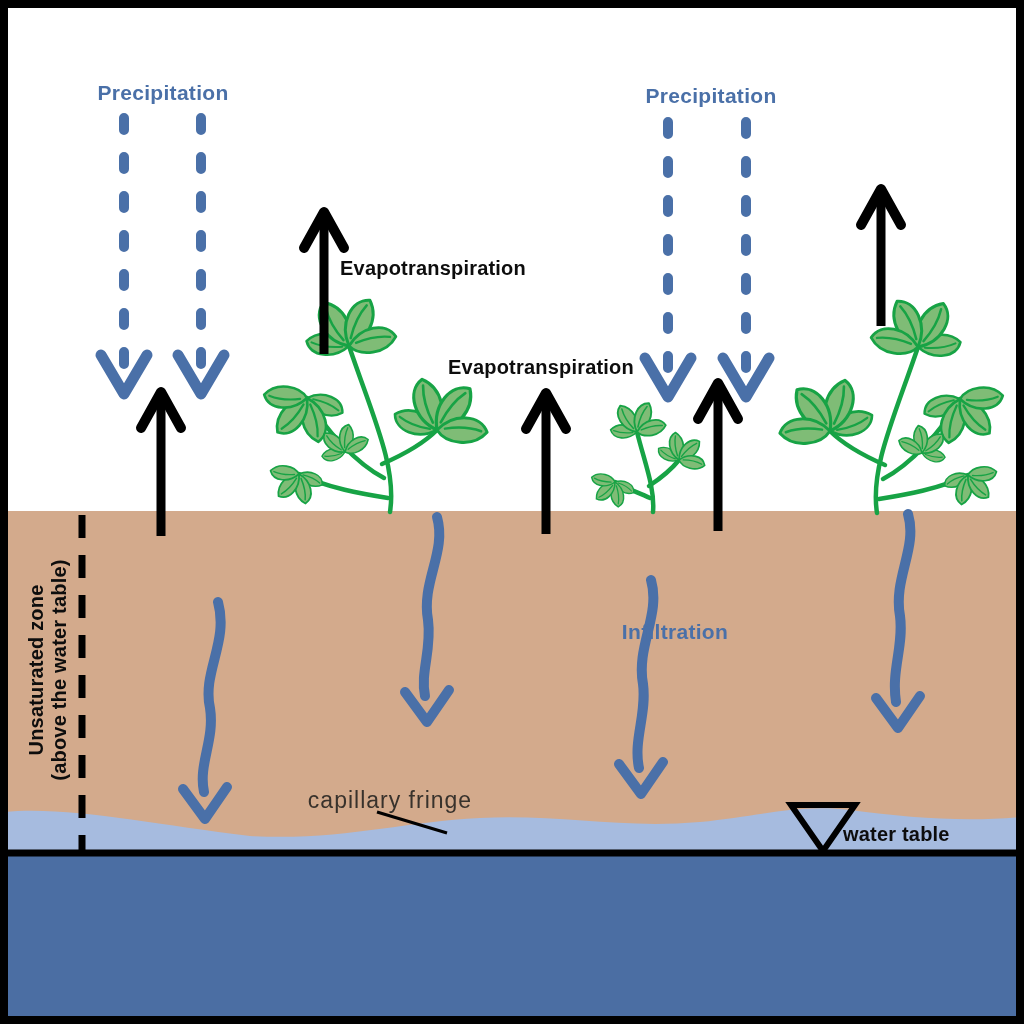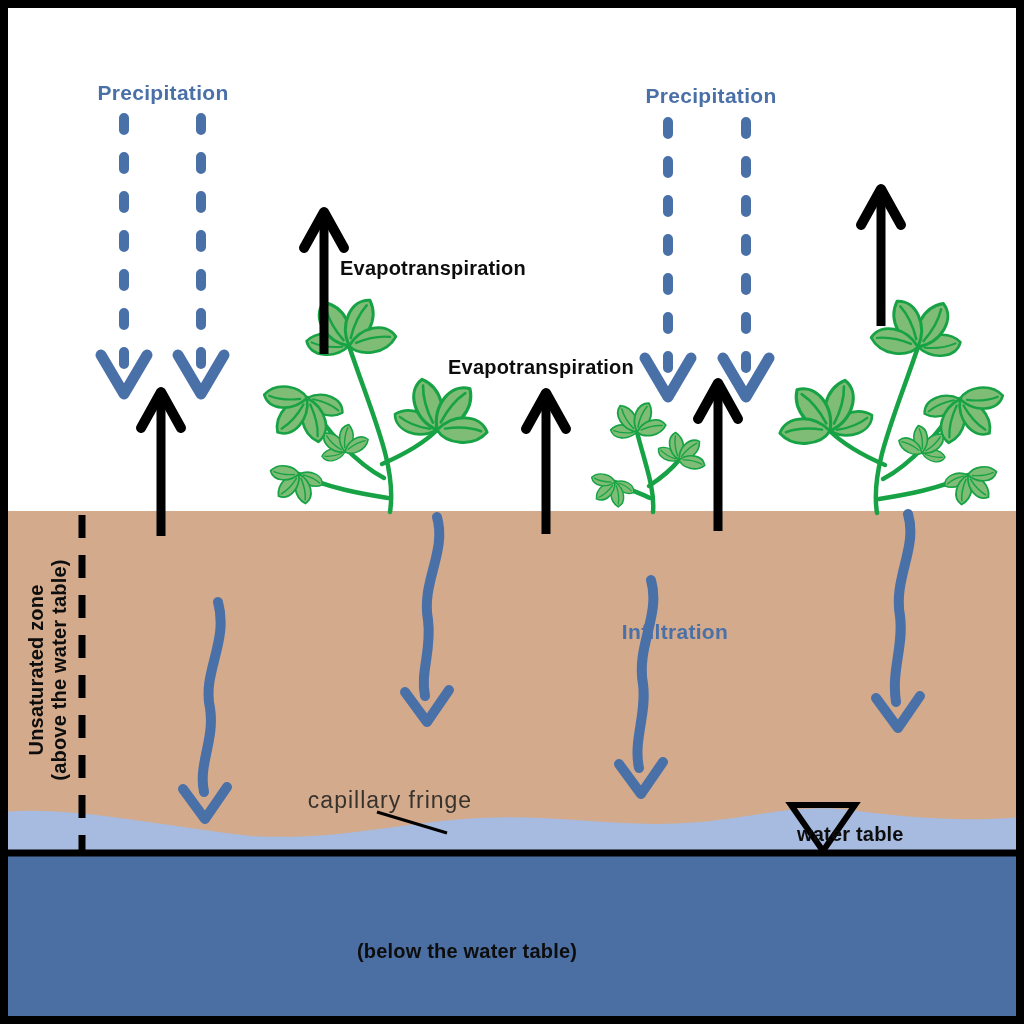--- a/index.html
+++ b/index.html
@@ -152,24 +152,23 @@
   <div class="lbl blue" style="left:711px; top:96px;">Precipitation</div>
 
   <div class="lbl black" style="left:433px; top:268px;">Evapotranspiration</div>
 
   <div class="lbl black" style="left:541px; top:367px;">Evapotranspiration</div>
 
   <div class="lbl blue" style="left:675px; top:632px;">Infiltration</div>
 
   <div class="lbl thin" style="left:390px; top:800px;">capillary fringe</div>
 
-  <div class="lbl black left-anchor" style="left:797px; top:834px;text-align:center;">water table</div>
+  <div class="lbl black left-anchor" style="left:843px; top:834px;text-align:center;">water table</div>
 
   <div class="lbl black rot" style="left:48px; top:670px;">
     <div>Unsaturated zone</div>
     <div>(above the water table)</div>
   </div>
 
   <div class="lbl black center2" style="left:467px; top:951px;">
-    <div>(below the water table)</div>
   </div>
 
 </div>
 
 </body></html>

